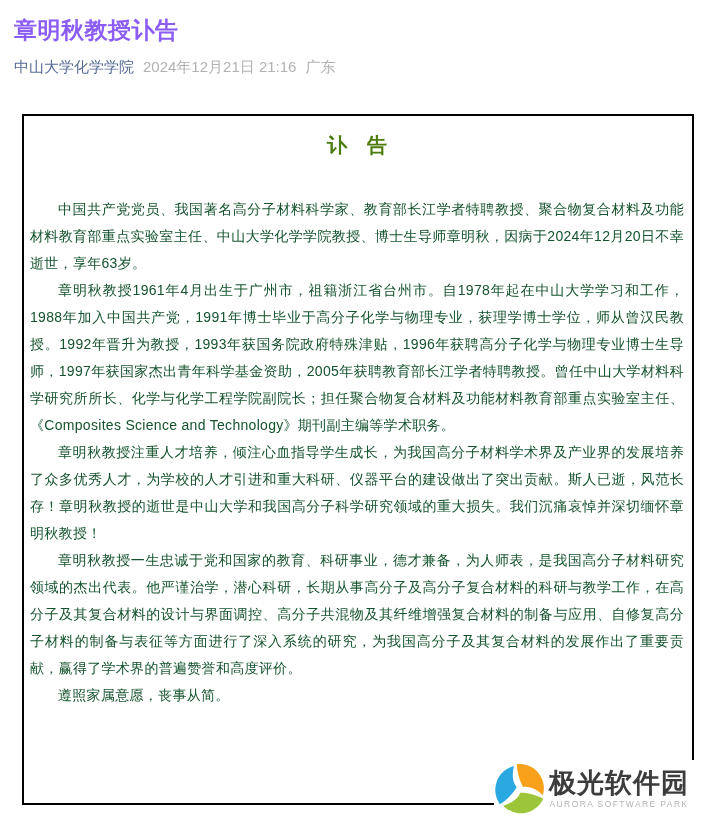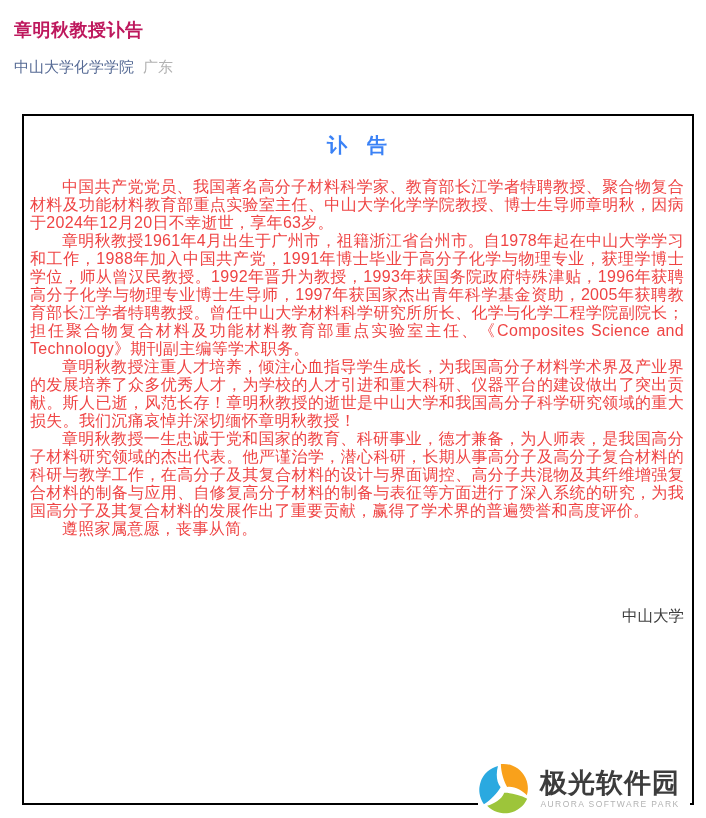--- a/index.html
+++ b/index.html
@@ -10,23 +10,23 @@
     position: relative;
     width: 706px;
     height: 818px;
     background: #ffffff;
     overflow: hidden;
   }
 
   
   .article-header { padding: 14px 14px 0 14px; }
   .article-title {
-    font-size: 18px;
+    font-size: 23px;
     font-weight: 600;
-    color: #be185d;
+    color: #8b5cf6;
     line-height: 32px;
     letter-spacing: 0.5px;
   }
   .article-meta {
     margin-top: 11px;
     display: flex;
     align-items: center;
     gap: 9px;
     font-size: 15px;
     line-height: 20px;
@@ -43,52 +43,52 @@
     right: 12px;
     bottom: 13px;
     border: 2px solid #000000;
     padding: 12px 8px 0 6px;
     background: #ffffff;
   }
   .notice-title {
     text-align: center;
     font-size: 20px;
     font-weight: bold;
-    color: #3b82f6;
+    color: #4d7c0f;
     line-height: 30px;
-    margin: 2px 0 18px 0;
+    margin: 2px 0 36px 0;
   }
   .notice-body { color: #3e3e3e; }
   .para {
-    font-size: 16px;
-    line-height: 18px;
+    font-size: 14px;
+    line-height: 27px;
     text-align: justify;
     text-indent: 2em;
-    color: #ef4444;
+    color: #14532d;
     letter-spacing: 0.3px;
   }
   .signature {
     margin-top: 64px;
     text-align: right;
     font-size: 15.5px;
     line-height: 27px;
     color: #3e3e3e;
   }
 
   
   .watermark {
     position: absolute;
-    right: 16px;
+    right: 0;
     bottom: 0;
     width: 212px;
     height: 58px;
     background: #ffffff;
     display: flex;
     align-items: center;
-    gap: 10px;
+    gap: 3px;
     z-index: 5;
   }
   .wm-icon { width: 52px; height: 52px; flex: 0 0 auto; }
   .wm-text { display: flex; flex-direction: column; align-items: center; }
   .wm-cn {
     font-size: 27px;
     font-weight: bold;
     color: #3c3c3c;
     line-height: 28px;
     letter-spacing: 1px;
@@ -105,20 +105,21 @@
 </style>
 </head>
 <body>
 
 <div class="page">
 
   <div class="article-header">
     <h1 class="article-title">章明秋教授讣告</h1>
     <div class="article-meta">
       <span class="account-name">中山大学化学学院</span>
+      <span class="publish-date">2024年12月21日 21:16</span>
       <span class="publish-region">广东</span>
     </div>
   </div>
 
   <div class="notice-box">
     <div class="notice-title">讣　告</div>
     <div class="notice-body">
       <p class="para">中国共产党党员、我国著名高分子材料科学家、教育部长江学者特聘教授、聚合物复合材料及功能材料教育部重点实验室主任、中山大学化学学院教授、博士生导师章明秋，因病于2024年12月20日不幸逝世，享年63岁。</p>
       <p class="para">章明秋教授1961年4月出生于广州市，祖籍浙江省台州市。自1978年起在中山大学学习和工作，1988年加入中国共产党，1991年博士毕业于高分子化学与物理专业，获理学博士学位，师从曾汉民教授。1992年晋升为教授，1993年获国务院政府特殊津贴，1996年获聘高分子化学与物理专业博士生导师，1997年获国家杰出青年科学基金资助，2005年获聘教育部长江学者特聘教授。曾任中山大学材料科学研究所所长、化学与化学工程学院副院长；担任聚合物复合材料及功能材料教育部重点实验室主任、《Composites Science and Technology》期刊副主编等学术职务。</p>
       <p class="para">章明秋教授注重人才培养，倾注心血指导学生成长，为我国高分子材料学术界及产业界的发展培养了众多优秀人才，为学校的人才引进和重大科研、仪器平台的建设做出了突出贡献。斯人已逝，风范长存！章明秋教授的逝世是中山大学和我国高分子科学研究领域的重大损失。我们沉痛哀悼并深切缅怀章明秋教授！</p>

